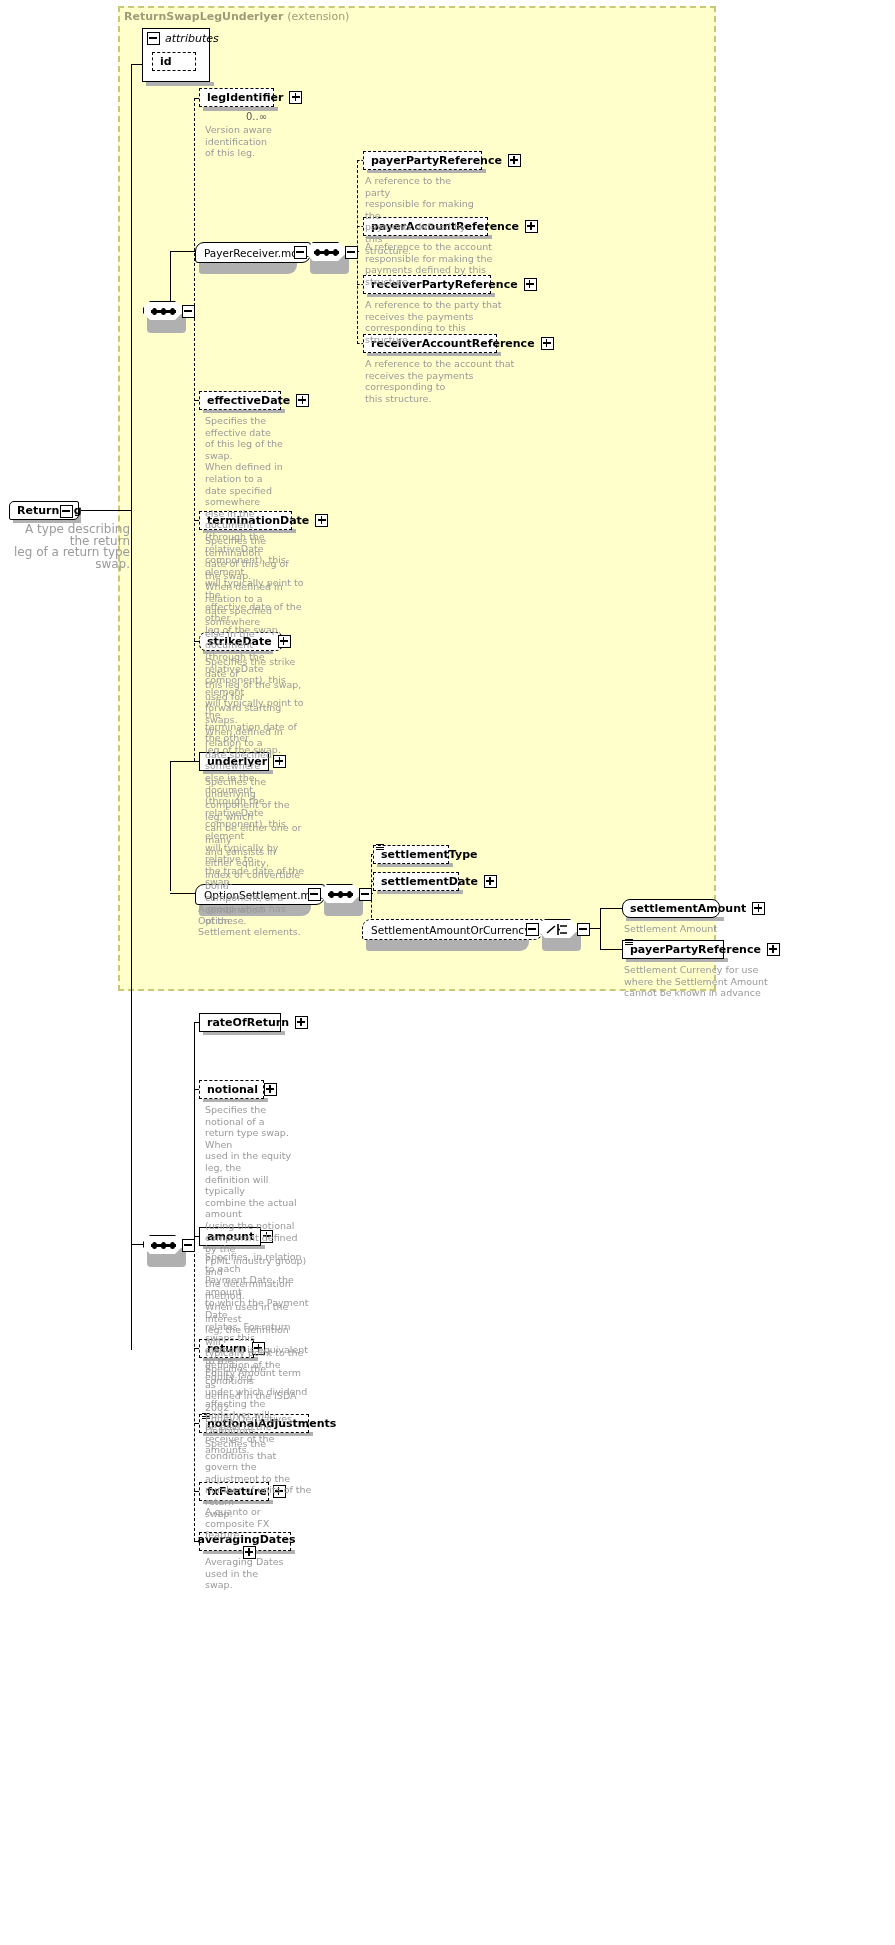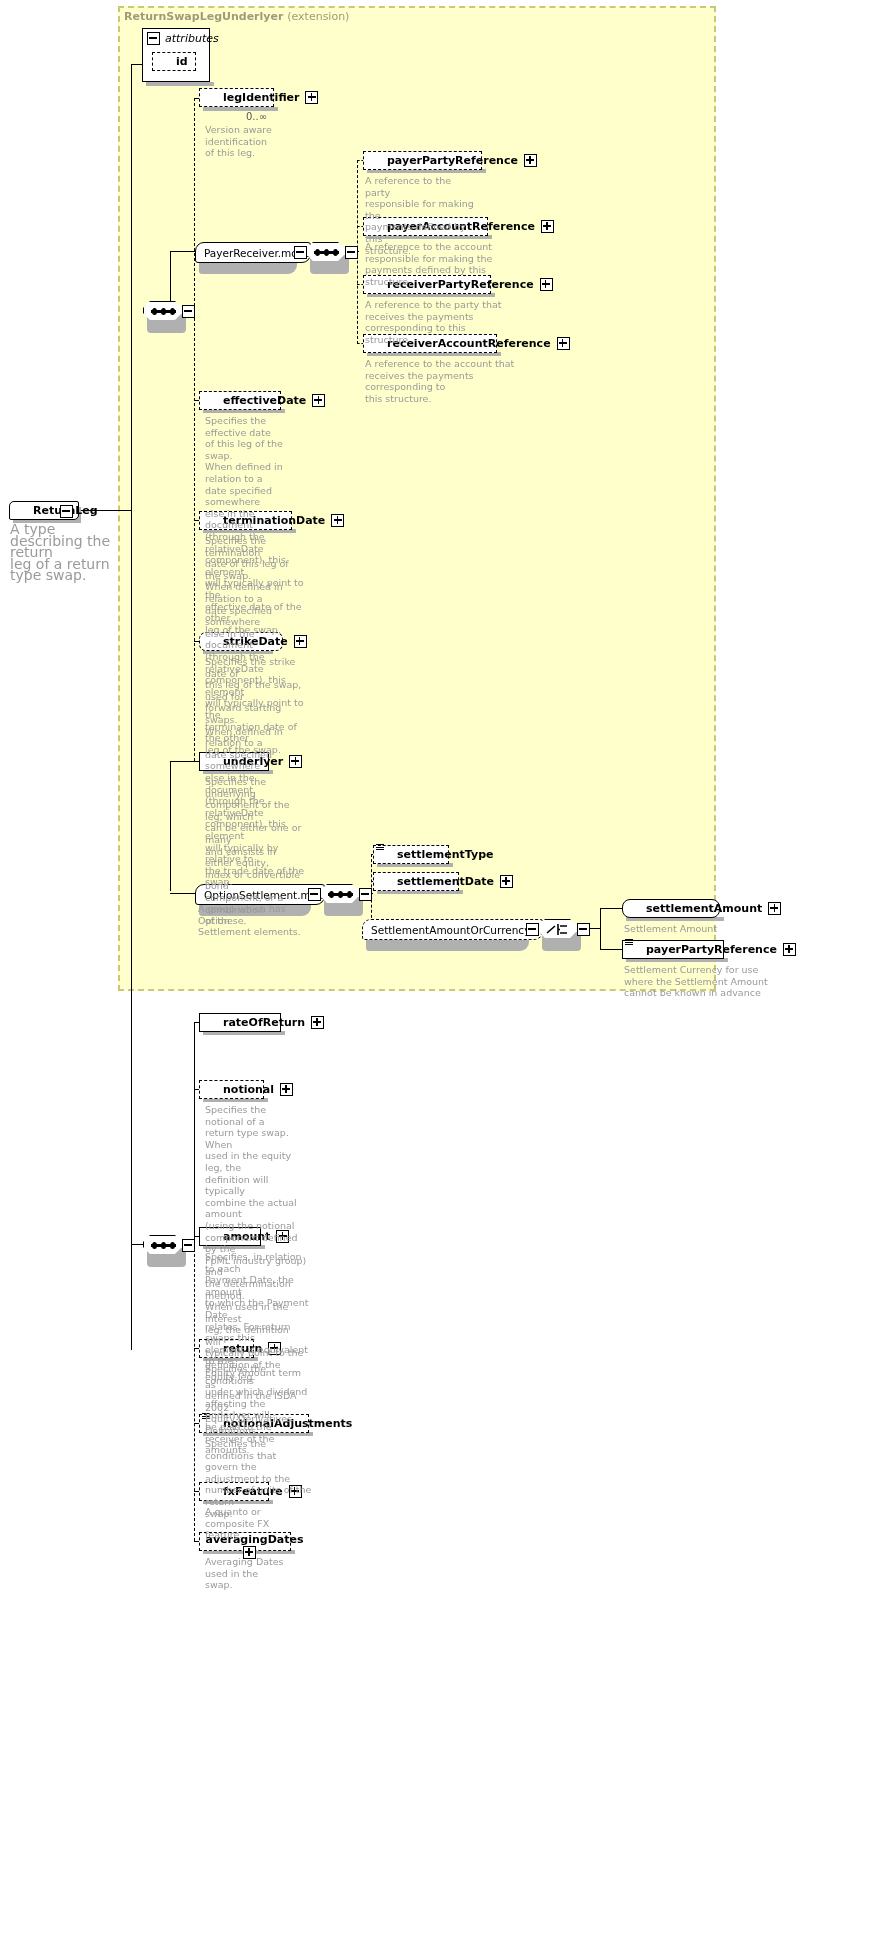--- a/index.html
+++ b/index.html
@@ -33,21 +33,21 @@
     padding:0 4px 0 7px;
     font-size:11px; font-weight:bold; color:#000;
     white-space:nowrap;
     z-index:5;
   }
   .node.solid{border:1.5px solid #000;}
   .node.dashed{border:1.5px dashed #000;}
   .node-shadow{
     position:absolute;background:#b0b0b0;z-index:4;
   }
-  .node-lbl{flex:0 0 auto;margin-left:16px;}
+  .node-lbl{flex:0 0 auto;}
 
   
   .plus{
     width:11px;height:11px;margin-left:6px;
     border:1.3px solid #000;background:#fff;
     position:relative;flex:0 0 auto;
   }
   .plus:before{content:"";position:absolute;left:1.2px;top:4.3px;width:8px;height:1.3px;background:#000;}
   .plus:after{content:"";position:absolute;top:1.2px;left:4.3px;height:8px;width:1.3px;background:#000;}
   .minus{
@@ -118,21 +118,21 @@
   
   .ann{
     position:absolute;
     font-size:9.5px;line-height:11.6px;color:#9a9a9a;
     white-space:pre-line;z-index:6;
   }
   .card{
     position:absolute;font-size:10px;color:#555;z-index:6;
   }
   .root-ann{
-    position:absolute;font-size:14px;line-height:11.6px;color:#9a9a9a;white-space:pre-line;z-index:6;
+    position:absolute;font-size:12px;line-height:11.6px;color:#9a9a9a;white-space:pre-line;z-index:6;text-align:right;
   }
 </style>
 </head>
 <body>
 
 <div id="canvas">
 
   <div class="ext-box" style="left:118px;top:6px;width:598px;height:985px;"></div>
   <div class="ext-title" style="left:124px;top:10px;">
     <span>ReturnSwapLegUnderlyer</span>

